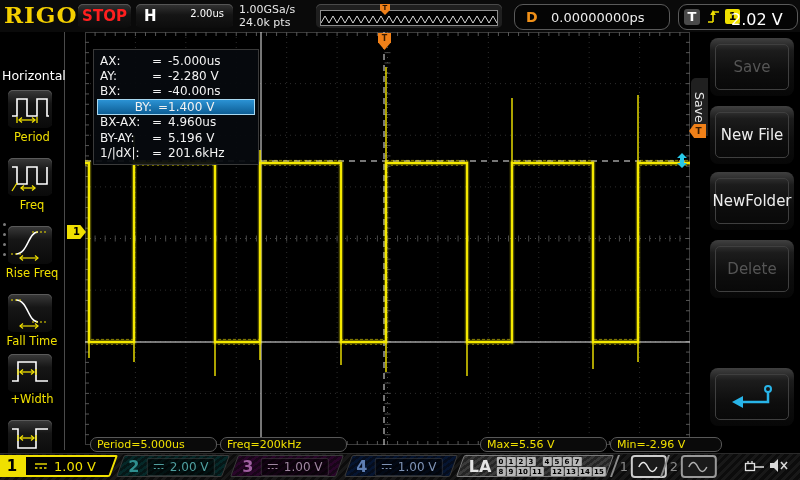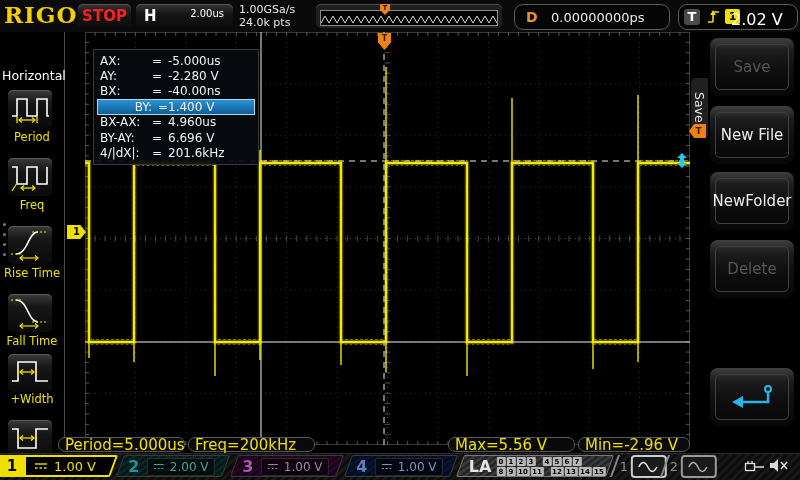--- a/index.html
+++ b/index.html
@@ -52,21 +52,21 @@
   
   #cursor-panel{left:93px;top:49px;width:158px;background:rgba(6,10,14,0.94);border:1px solid #3a3a3a;
      padding:3px 3px;z-index:5;}
   .cp-row{display:flex;height:15.4px;align-items:center;font-size:12px;color:#f2f2f2;padding:0 3px;}
   .cp-row .lb{width:52px;}
   .cp-row .eq{width:16px;}
   .cp-row.sel{background:linear-gradient(180deg,#2d96d8,#0b5a90);border-radius:0;
      box-shadow:0 0 0 1px #a8d8f0 inset;text-align:right;}
   
   .pill{position:absolute;top:437px;height:15px;background:#0a0a0a;border:1px solid #585858;border-radius:7px;
-     color:#f0e000;font-size:15px;line-height:14px;padding-left:6px;box-sizing:border-box;z-index:6;}
+     color:#f0e000;font-size:11px;line-height:14px;padding-left:6px;box-sizing:border-box;z-index:6;margin-left:32px;}
   
   #statusbar{left:0;top:453px;width:800px;height:27px;
      background:repeating-linear-gradient(135deg,#181818 0 3px,#0c0c0c 3px 6px);border-top:1px solid #2a2a2a;}
   .chind{position:absolute;top:455px;height:22px;transform:skewX(-20deg);display:flex;align-items:center;box-sizing:border-box;}
   .chind .unskew{transform:skewX(20deg);display:flex;align-items:center;}
   #ch1{left:-4px;width:118px;background:#000;border:2px solid #f0e000;border-radius:2px;}
   #ch1 .numtile{width:28px;height:22px;background:#f0e000;color:#000;font-weight:bold;font-size:15px;
      display:flex;align-items:center;justify-content:center;}
   #ch1 .scale{color:#f0e000;font-size:13px;margin-left:6px;}
   .chdim{border:1px solid #3a3a3a;border-radius:2px;}
@@ -174,21 +174,21 @@
       <svg width="44" height="38" viewBox="0 0 44 38">
         <path d="M8 28 C 20 28 20 6 30 6" stroke="#fff" stroke-width="1.6" fill="none"></path>
         <g stroke="#f0e000" stroke-width="1.2" fill="none">
           <line x1="3" y1="28" x2="14" y2="28" stroke-dasharray="2 2"></line>
           <line x1="24" y1="6" x2="40" y2="6" stroke-dasharray="2 2"></line>
           <line x1="12" y1="32" x2="30" y2="32"></line>
           <path d="M15 29.5 L12 32 L15 34.5 M27 29.5 L30 32 L27 34.5"></path>
         </g>
       </svg>
     </div>
-    <div class="menu-label abs" style="top:234px">Rise Time</div>
+    <div class="menu-label abs" style="top:234px">Rise Freq</div>
 
     <div class="menu-icon abs" style="top:262px">
       <svg width="44" height="38" viewBox="0 0 44 38">
         <path d="M8 6 C 20 6 20 28 30 28" stroke="#fff" stroke-width="1.6" fill="none"></path>
         <g stroke="#f0e000" stroke-width="1.2" fill="none">
           <line x1="3" y1="6" x2="14" y2="6" stroke-dasharray="2 2"></line>
           <line x1="24" y1="28" x2="40" y2="28" stroke-dasharray="2 2"></line>
           <line x1="12" y1="32" x2="30" y2="32"></line>
           <path d="M15 29.5 L12 32 L15 34.5 M27 29.5 L30 32 L27 34.5"></path>
         </g>
@@ -597,24 +597,24 @@
       <span class="val">1.400 V</span>
     </div>
     <div class="cp-row">
       <span class="lb">BX-AX:</span>
       <span class="eq">=</span>
       <span class="val">4.960us</span>
     </div>
     <div class="cp-row">
       <span class="lb">BY-AY:</span>
       <span class="eq">=</span>
-      <span class="val">6.696 V</span>
+      <span class="val">5.196 V</span>
     </div>
     <div class="cp-row">
-      <span class="lb">4/|dX|:</span>
+      <span class="lb">1/|dX|:</span>
       <span class="eq">=</span>
       <span class="val">201.6kHz</span>
     </div>
   </div>
 
   <div class="pill" style="left:58px;width:127px">Period=5.000us</div>
   <div class="pill" style="left:188px;width:127px">Freq=200kHz</div>
   <div class="pill" style="left:448px;width:127px">Max=5.56 V</div>
   <div class="pill" style="left:578px;width:112px">Min=-2.96 V</div>
 

